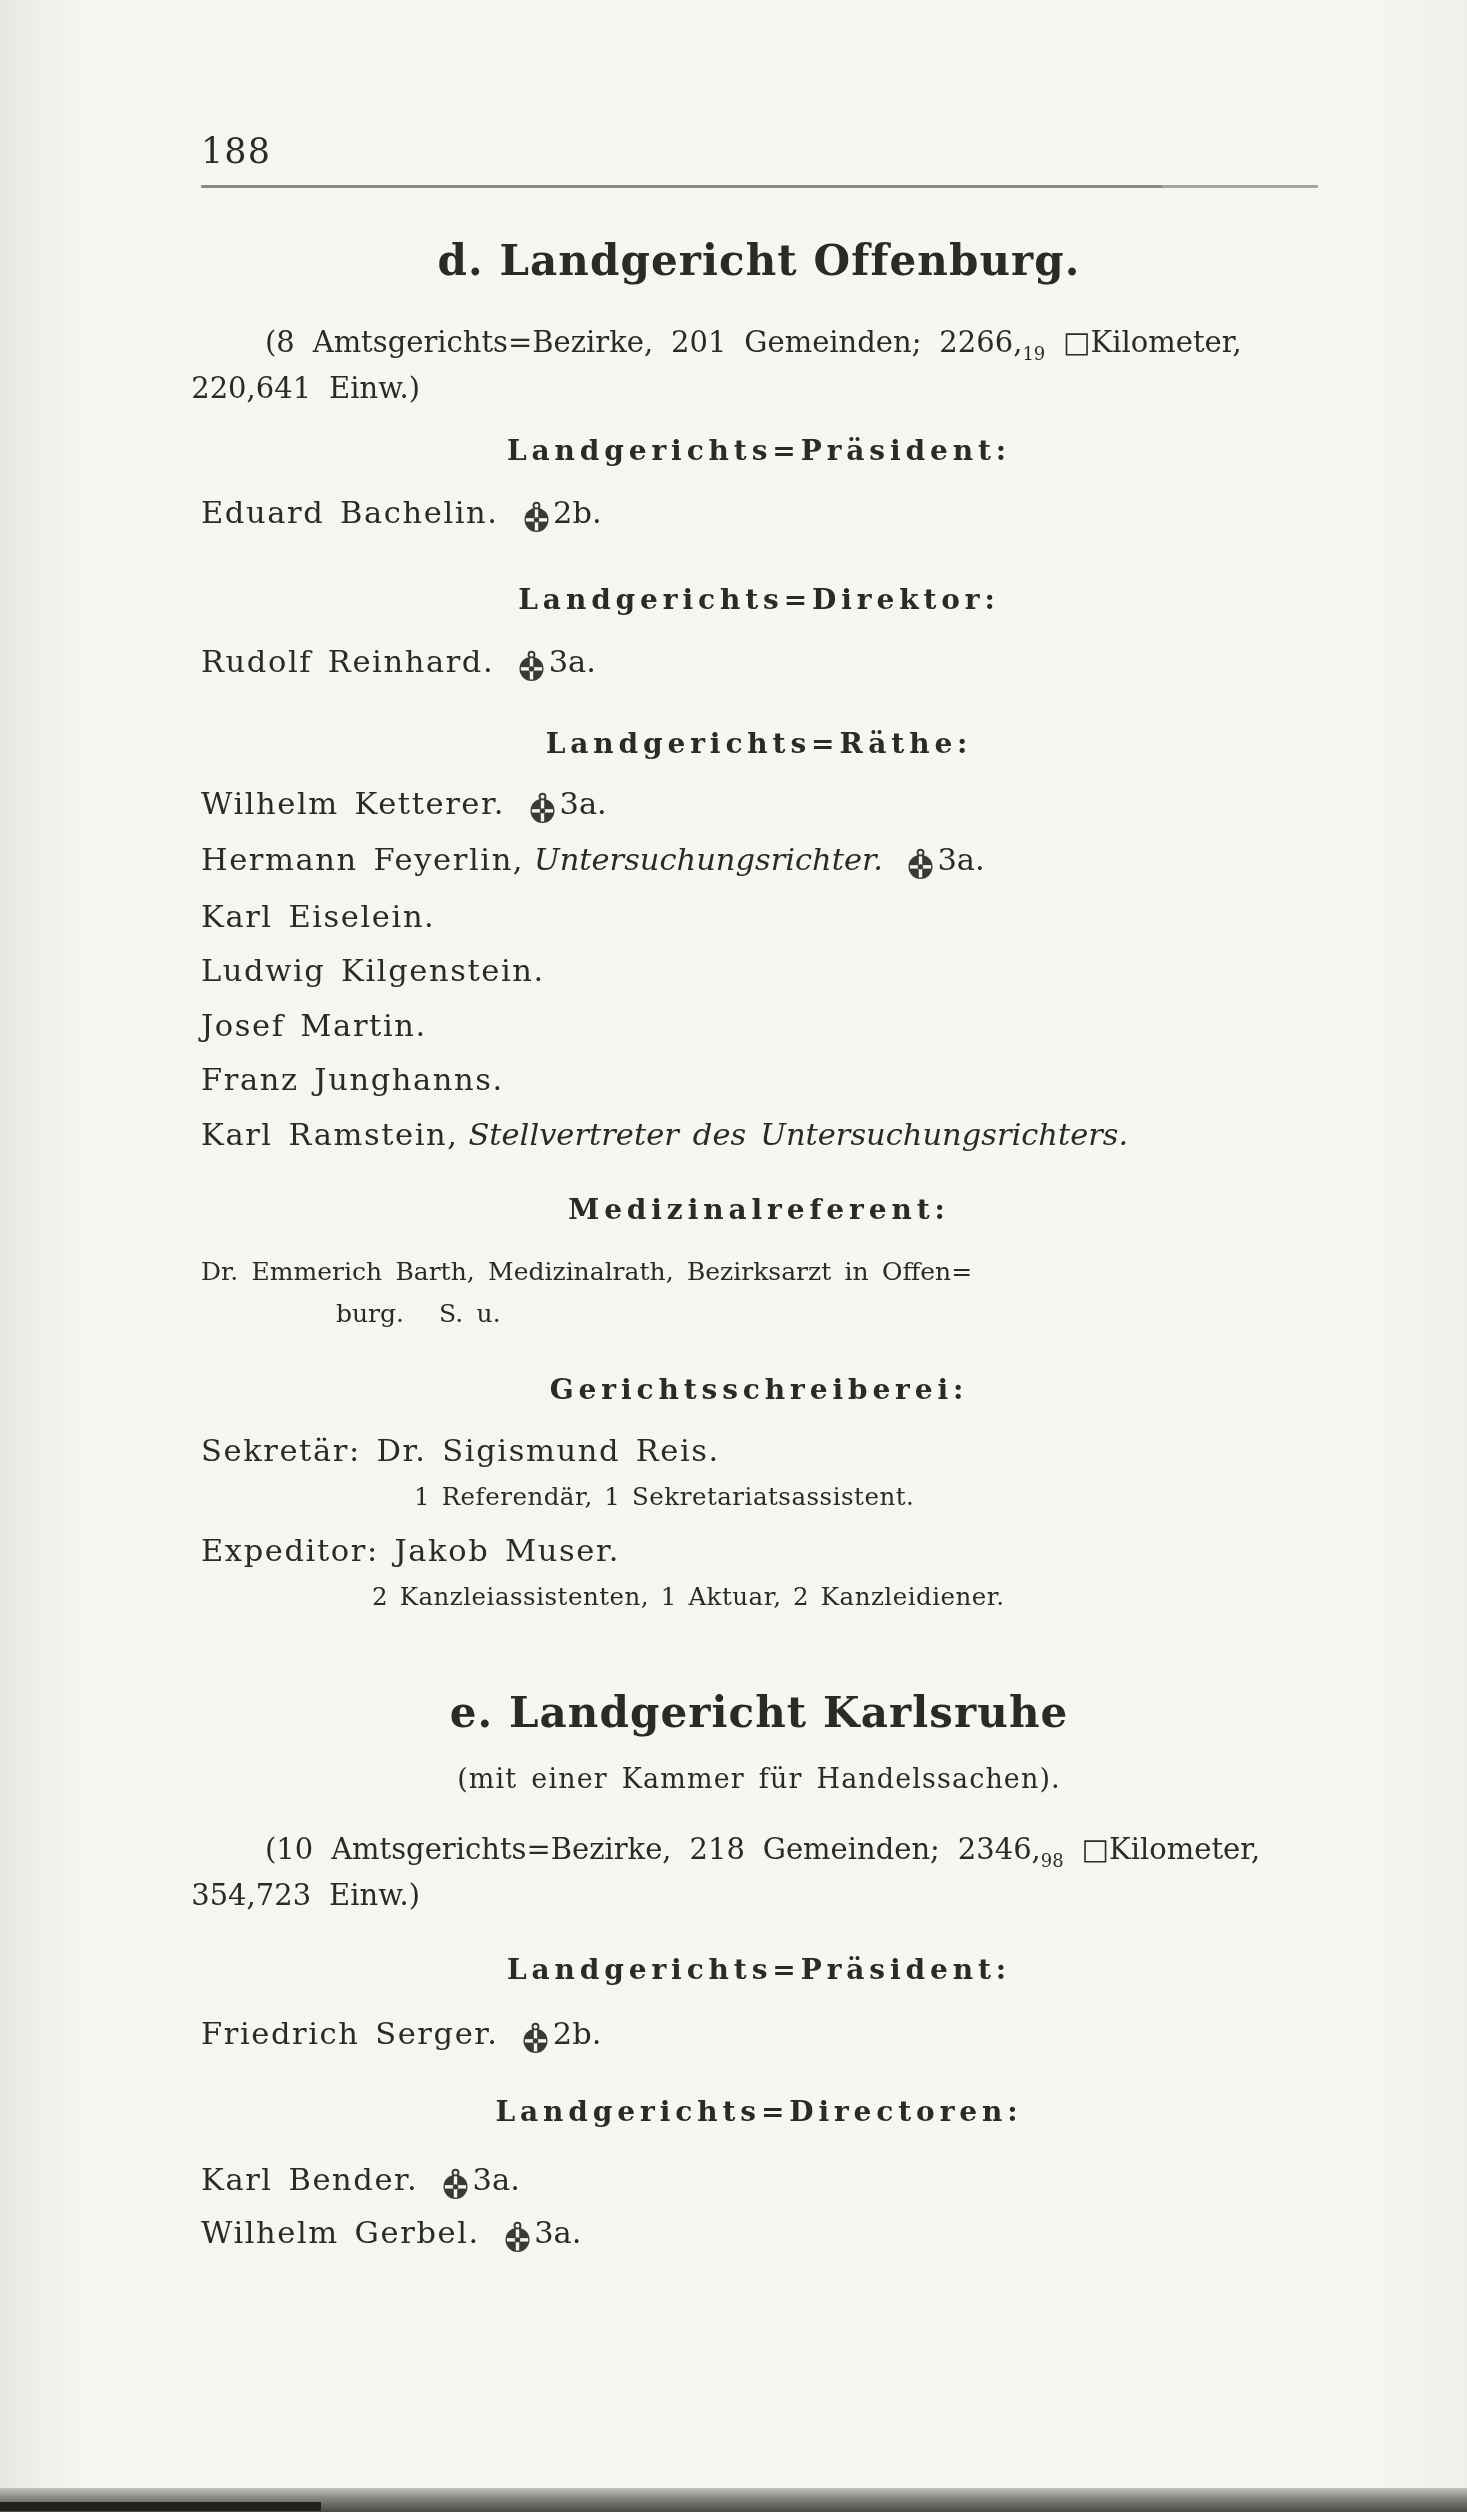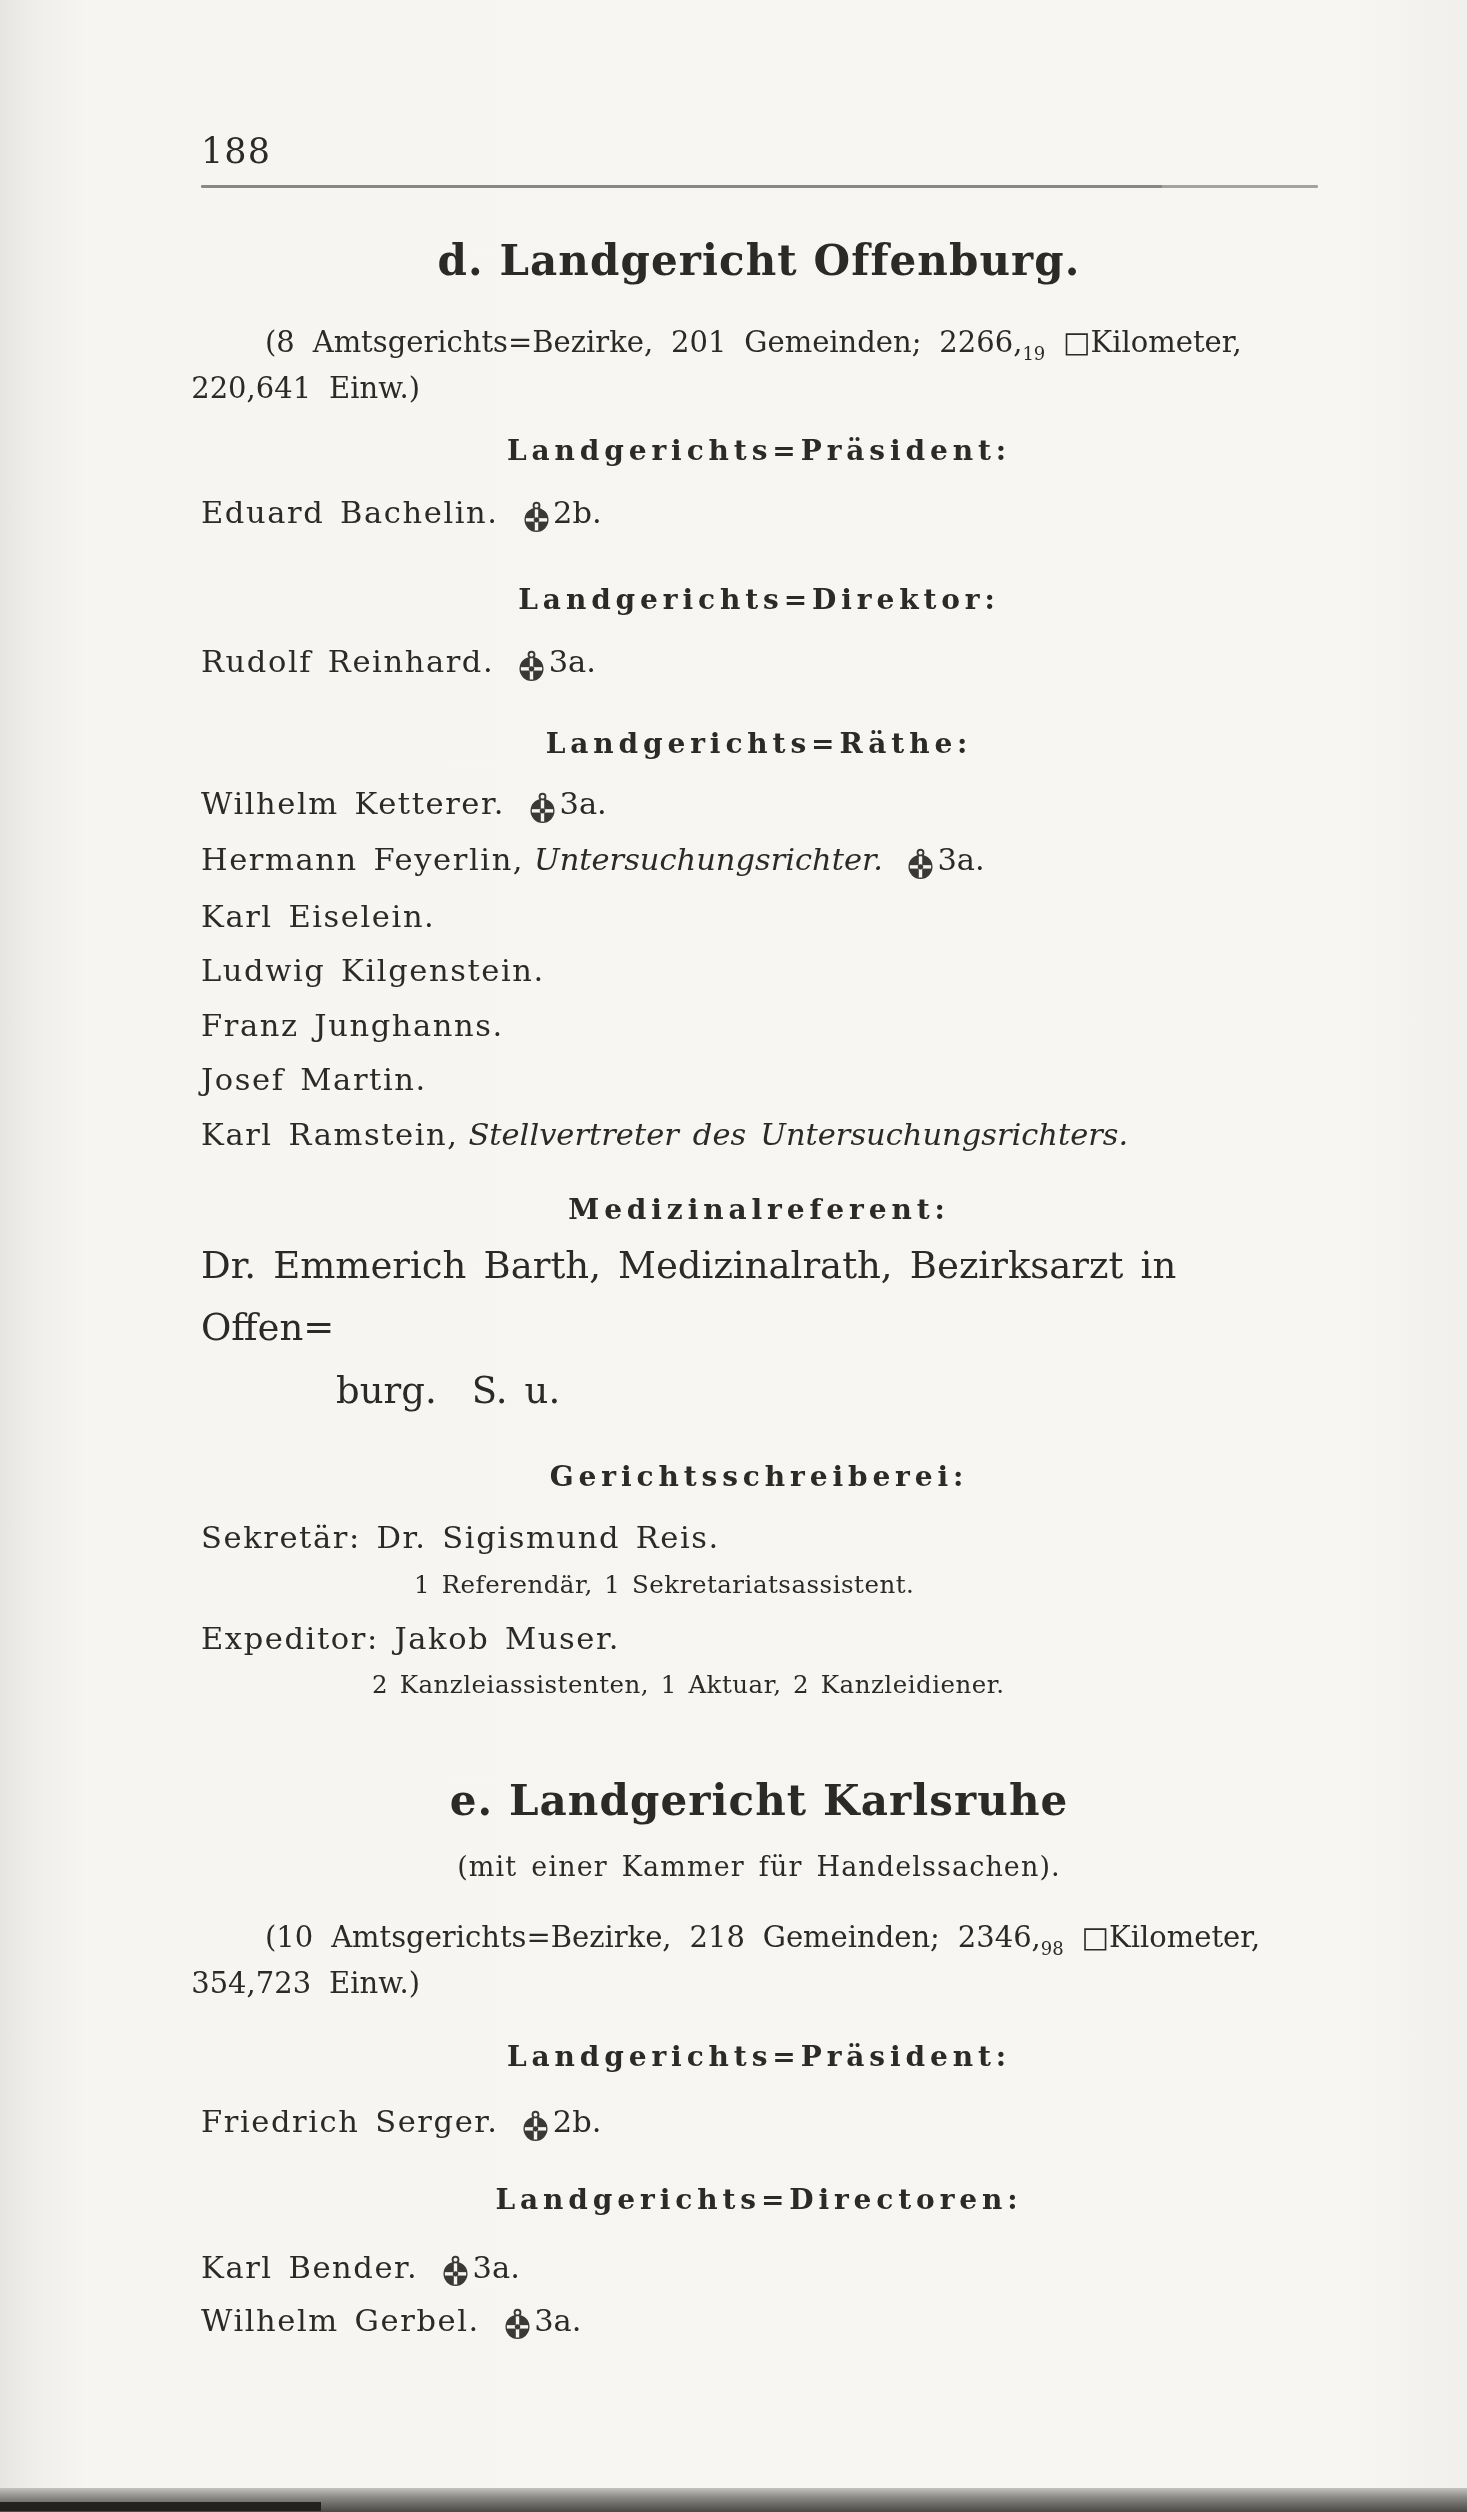--- a/index.html
+++ b/index.html
@@ -38,21 +38,21 @@
   .entry .name{letter-spacing:1.6px;}
   .entry .role{margin-left:9.8px;font-style:italic;}
   .list{margin-top:26px;}
   .list .entry{margin-top:0;margin-bottom:18.5px;}
   .pair .entry{margin-top:8px;margin-bottom:15.2px;}
   .pair{margin-top:34px;}
 
   .medal{display:inline-block;margin-left:25px;margin-right:4.4px;vertical-align:-9.8px;color:#3a3936;}
   .medal svg{width:25px;height:34px;display:block;}
 
-  .barth{margin-top:9px;font-size:37px;line-height:1.7;word-spacing:5.4px;}
+  .barth{margin-top:25px;font-size:25px;line-height:1.7;word-spacing:5.4px;}
   .barth .cont{display:block;margin-left:135px;}
   .gap{display:inline-block;width:35px;}
 
   .staff{font-size:24.5px;letter-spacing:0.5px;word-spacing:3.3px;}
   .staff-1{margin-left:213px;margin-top:14px;}
   .staff-2{margin-left:171px;margin-top:13px;}
   .entry-sek{margin-top:27px;}
   .entry-exp{margin-top:22px;}
 
   .subtitle{text-align:center;font-size:27px;letter-spacing:1.1px;margin-top:26px;word-spacing:4.4px;}
@@ -124,24 +124,24 @@
               <use href="#medal-glyph"></use>
             </svg></span><span class="rank">3a.</span>
       </div>
       <div class="entry">
         <span class="name">Karl Eiselein.</span>
       </div>
       <div class="entry">
         <span class="name">Ludwig Kilgenstein.</span>
       </div>
       <div class="entry">
-        <span class="name">Franz Junghanns.</span>
+        <span class="name">Josef Martin.</span>
       </div>
       <div class="entry">
-        <span class="name">Josef Martin.</span>
+        <span class="name">Franz Junghanns.</span>
       </div>
       <div class="entry">
         <span class="name">Karl Ramstein,</span><span class="role">Stellvertreter des Untersuchungsrichters.</span>
       </div>
     </div>
 
     <div class="center-head ch-4">Medizinalreferent:</div>
     <div class="barth">
       <span>Dr. Emmerich Barth, Medizinalrath, Bezirksarzt in Offen=</span>
       <span class="cont"><span>burg.</span><span class="gap"></span><span>S. u.</span></span>

